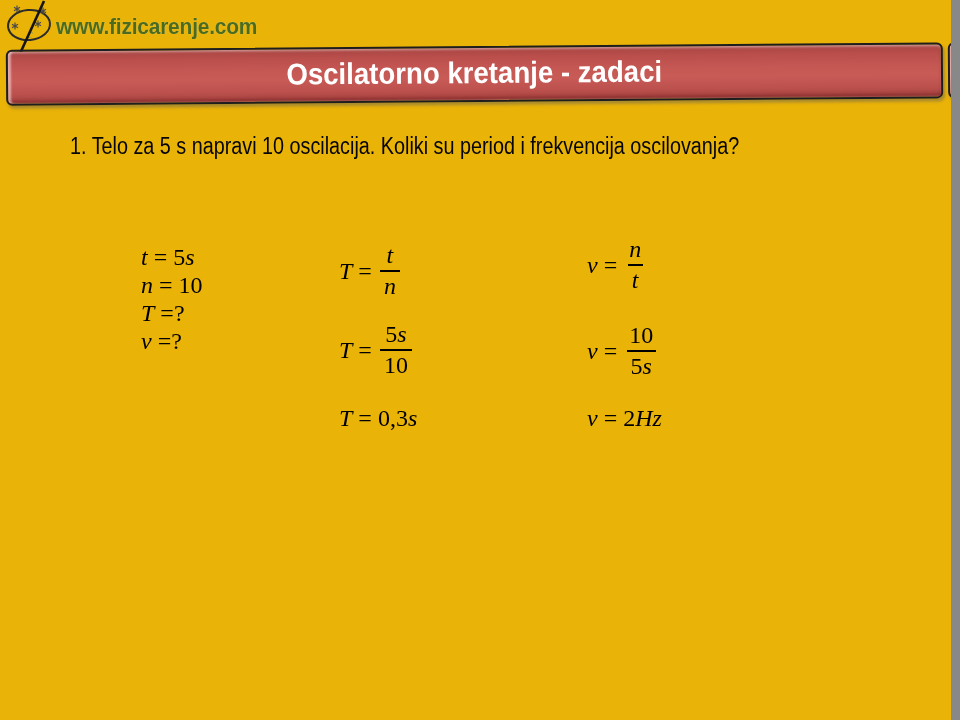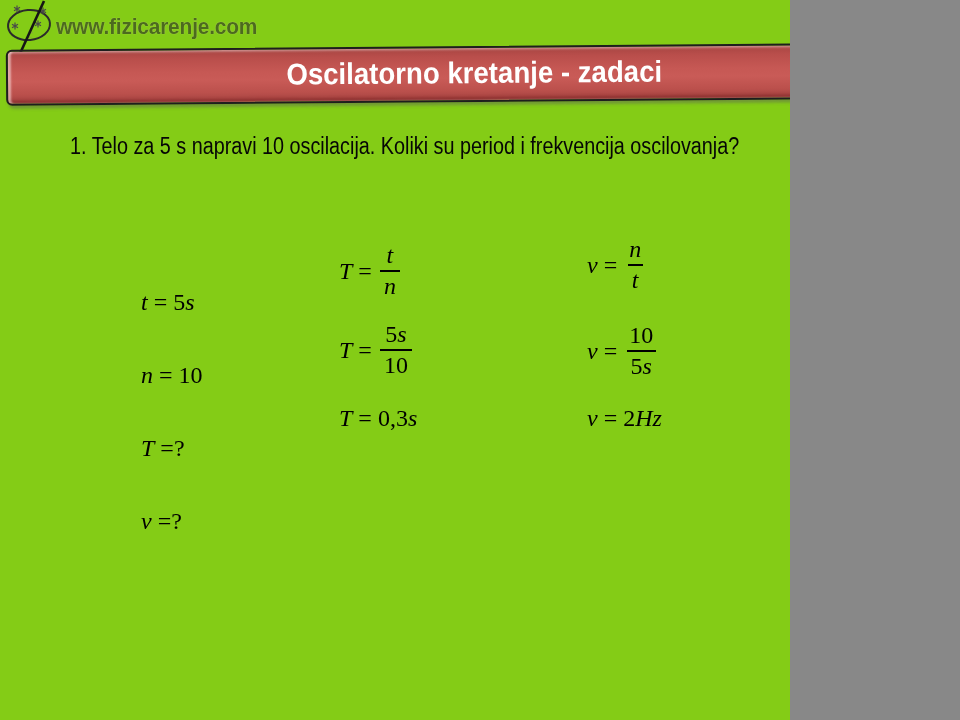--- a/index.html
+++ b/index.html
@@ -1,17 +1,17 @@
 <!DOCTYPE html>
 <html><head>
 <meta charset="utf-8">
 <style>
   html,body{margin:0;padding:0;background:#888;}
   #slide{
-    position:relative; width:790px; height:720px; background:#84cc16;
+    position:relative; width:951px; height:720px; background:#eab308;
     overflow:hidden; font-family:"Liberation Sans", sans-serif;
   }
 
   
   #logo-svg{position:absolute; left:0; top:0; z-index:1;}
   #site-text{
     position:absolute; left:56px; top:14px; z-index:1;
     font-size:22px; font-weight:700; letter-spacing:-0.2px;
     transform:scaleX(0.95); transform-origin:left top;
     text-shadow:0 0 1px rgba(220,220,150,0.8);
@@ -53,21 +53,21 @@
     font-family:"Liberation Serif", serif; font-size:24px; color:#000; z-index:1;
   }
   .sym,.unit{font-style:italic;}
   .op{white-space:pre;}
   .frac{display:inline-flex; flex-direction:column; align-items:center; margin-left:2px;}
   .frac .fnum{padding:0 4px 1px; line-height:1.12; display:inline-flex;}
   .frac .fden{border-top:2px solid #000; padding:1px 4px 0; line-height:1.12; display:inline-flex;}
 
   #givens{position:absolute; left:141px; top:243px; font-family:"Liberation Serif", serif;
           font-size:24px; color:#000; z-index:1;}
-  .given-line{height:28px; line-height:28px;margin-top:45px;}
+  .given-line{height:28px; line-height:28px;}
 
   .pos-T1{left:339px; top:239px; height:64px;}
   .pos-T2{left:339px; top:316px; height:68px;}
   .pos-T3{left:339px; top:403px; height:30px;}
   .pos-v1{left:587px; top:233px; height:64px;}
   .pos-v2{left:587px; top:316px; height:70px;}
   .pos-v3{left:587px; top:403px; height:30px;}
 </style>
 </head>
 <body>

